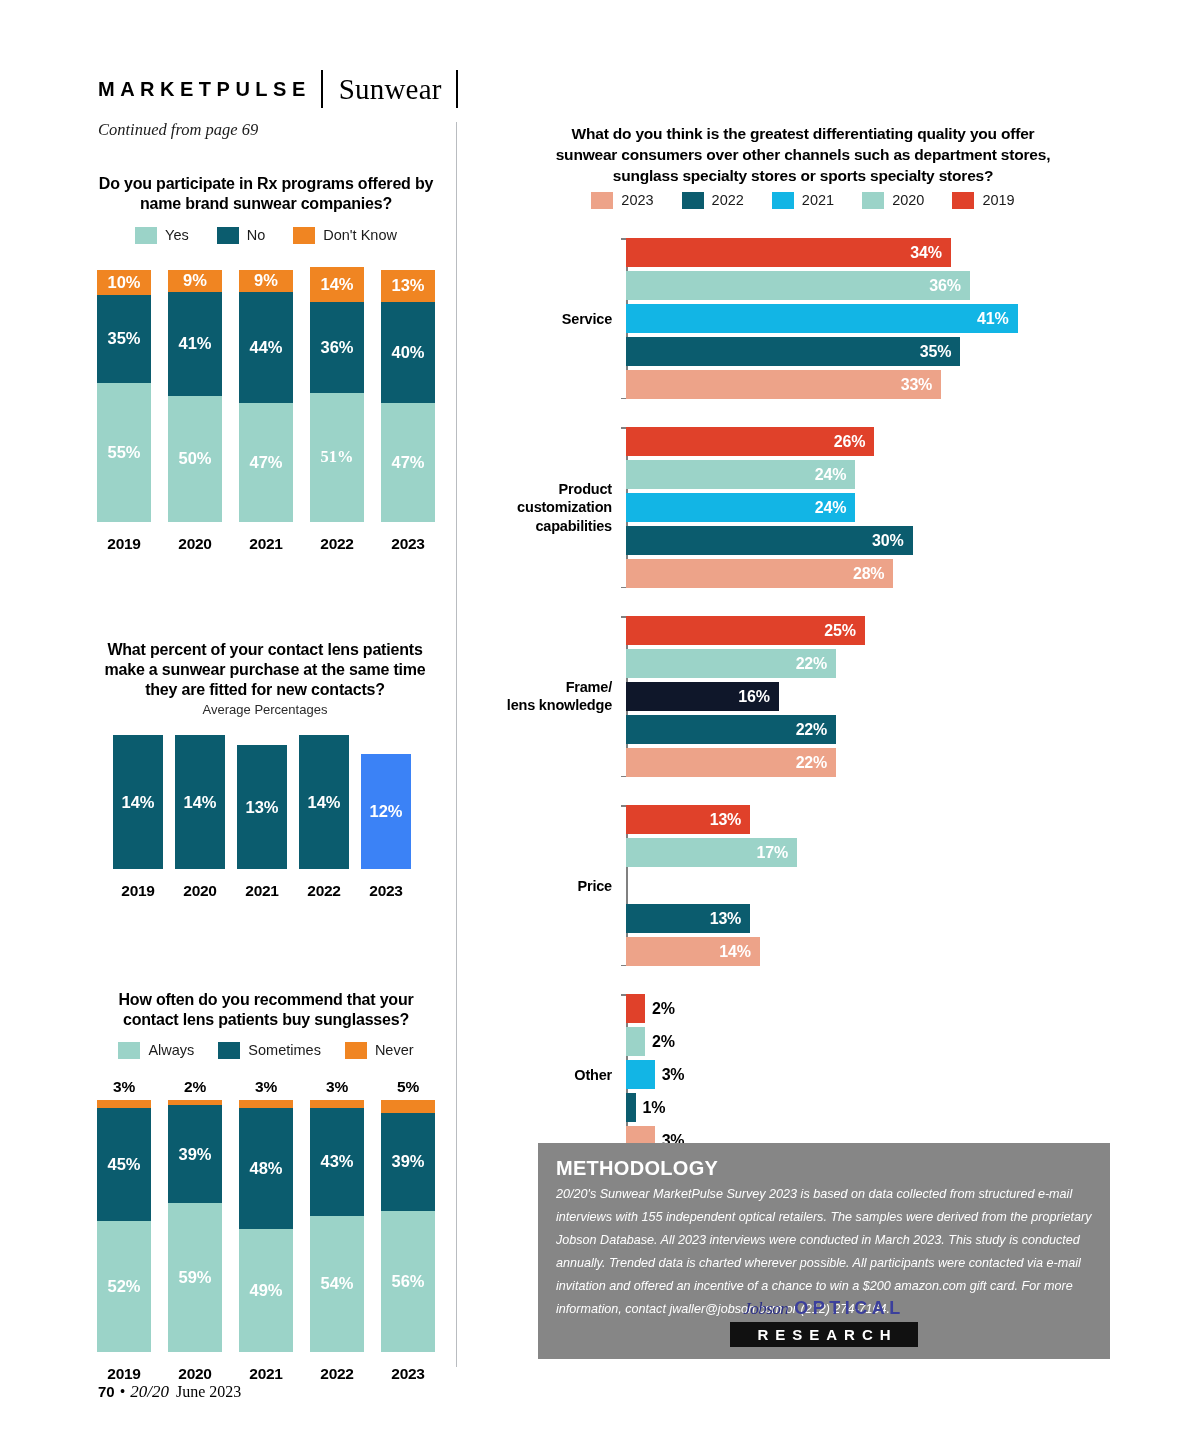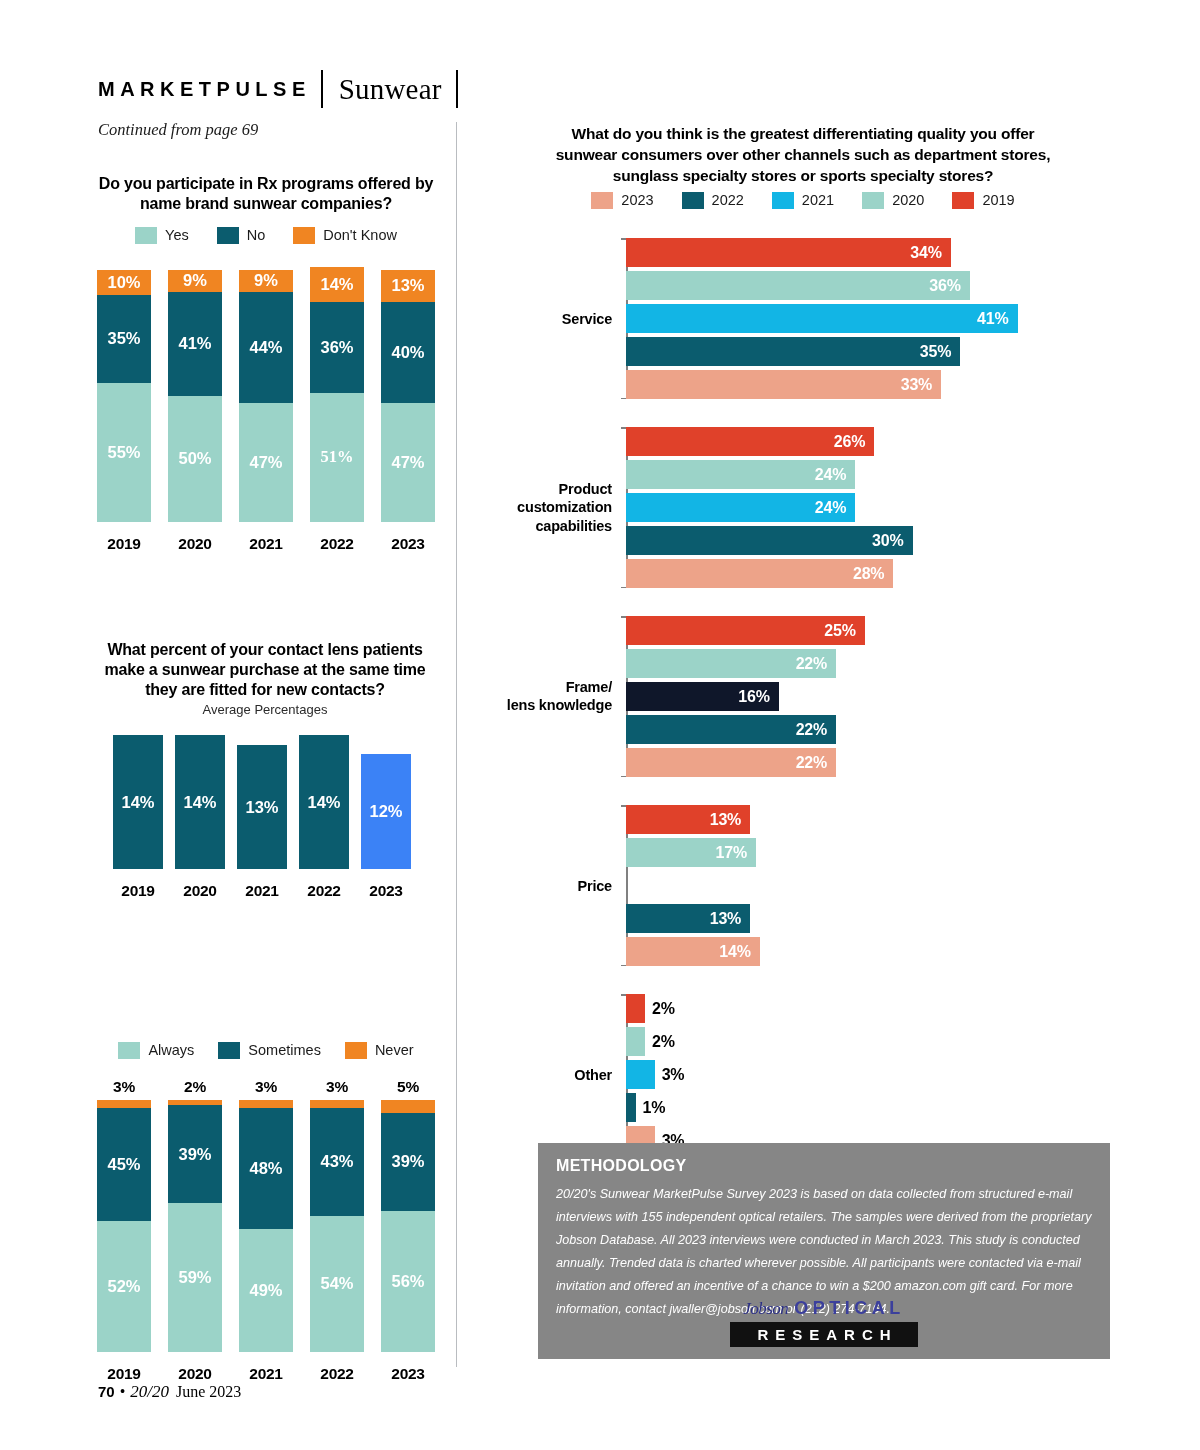--- a/index.html
+++ b/index.html
@@ -115,21 +115,21 @@
   }
   .hbar.outside .val { color: #000; position: absolute; left: 100%; padding-left: 7px; padding-right: 0; }
 
   
   .methodology {
     position: absolute; left: 538px; top: 1143px;
     width: 572px; height: 216px; background: #868686;
   }
   .meth-title {
     position: absolute; left: 18px; top: 14px;
-    color: #fff; font-weight: bold; font-size: 16px; letter-spacing: 0.3px;
+    color: #fff; font-weight: bold; font-size: 20px; letter-spacing: 0.3px;
   }
   .meth-body {
     position: absolute; left: 18px; top: 40px; width: 538px;
     color: #fff; font-size: 12.6px; line-height: 1.82;
     font-style: italic;
   }
   .logo-wrap {
     position: absolute; left: 50%; transform: translateX(-50%);
     bottom: 12px; width: 188px;
   }
@@ -298,20 +298,23 @@
         </div>
         <div class="simple-col" style="width: 52px;">
           <div class="simple-bar" style="background: #3b82f6; height: 114.6px; width: 50px;">
             <span>12%</span>
           </div>
           <div class="xlab">2023</div>
         </div>
       </div>
     </div>
 
+  <div class="chart-title" style="left:96px; top:990px; width:340px; font-size:16px;">
+    <span>How often do you recommend that your contact lens patients buy sunglasses?</span>
+  </div>
   <div class="legend" id="legend-rec" style="left:96px; top:1040px; width:340px; height:20px;">
       <div class="item" style="margin: 0px 12px;">
         <span class="sw" style="background: rgb(155, 211, 200);"></span>
         <span class="lbl">Always</span>
       </div>
       <div class="item" style="margin: 0px 12px;">
         <span class="sw" style="background: rgb(11, 92, 110);"></span>
         <span class="lbl">Sometimes</span>
       </div>
       <div class="item" style="margin: 0px 12px;">
@@ -523,21 +526,21 @@
         </div>
         <div class="axis-tick" style="left: 136px; top: 0px; width: 1.5px; height: 161px;"></div>
         <div class="axis-tick" style="left: 131px; top: 0px; width: 11px; height: 1.5px;"></div>
         <div class="axis-tick" style="left: 131px; top: 159.5px; width: 11px; height: 1.5px;"></div>
         <div class="hbar-row" style="position: absolute; left: 136px; top: 0px; height: 29px; width: 464px;">
           <div class="hbar" style="background: rgb(224, 65, 42); width: 124.15px; height: 29px;">
             <span class="val">13%</span>
           </div>
         </div>
         <div class="hbar-row" style="position: absolute; left: 136px; top: 33px; height: 29px; width: 464px;">
-          <div class="hbar" style="background: rgb(155, 211, 200); width: 130px; height: 29px;">
+          <div class="hbar" style="background: rgb(155, 211, 200); width: 171px; height: 29px;">
             <span class="val">17%</span>
           </div>
         </div>
         <div class="hbar-row" style="position: absolute; left: 136px; top: 99px; height: 29px; width: 464px;">
           <div class="hbar" style="background: rgb(11, 92, 110); width: 124.15px; height: 29px;">
             <span class="val">13%</span>
           </div>
         </div>
         <div class="hbar-row" style="position: absolute; left: 136px; top: 132px; height: 29px; width: 464px;">
           <div class="hbar" style="background: rgb(237, 163, 137); width: 133.7px; height: 29px;">

